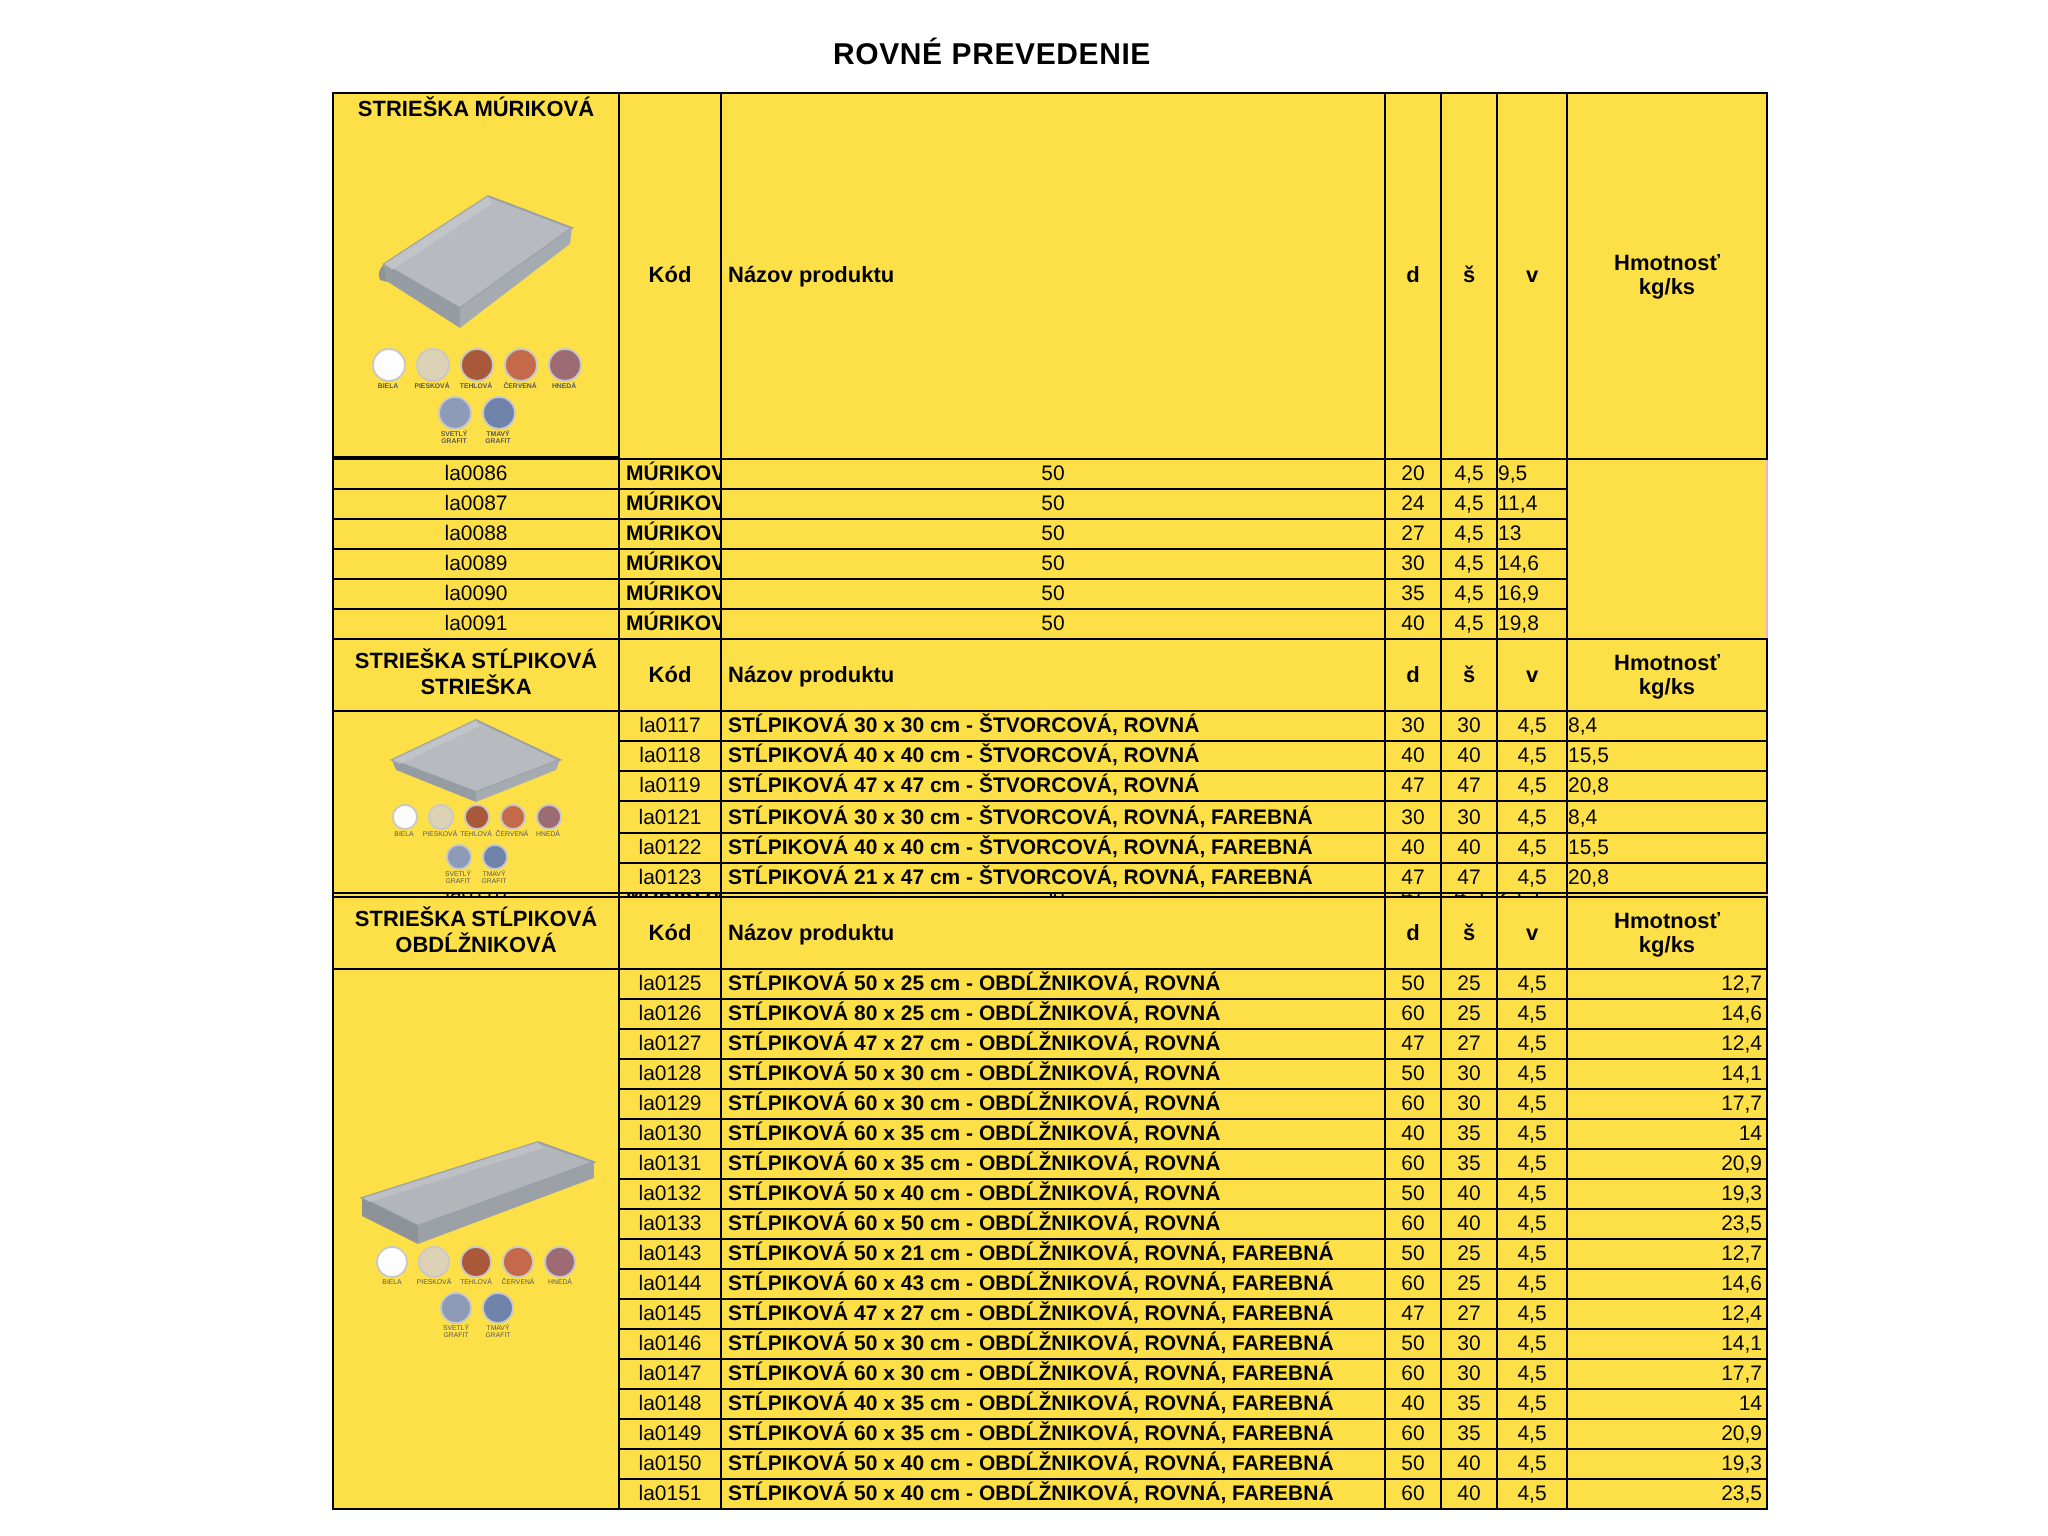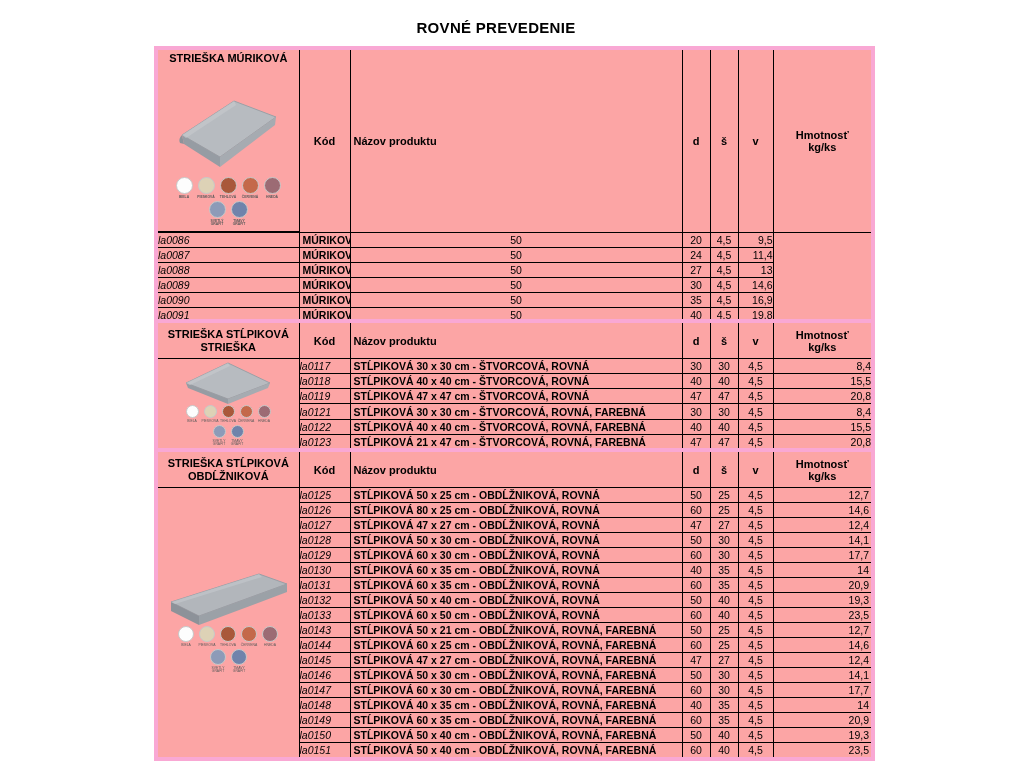--- a/index.html
+++ b/index.html
@@ -6,41 +6,41 @@
   body{
     width:1024px;height:768px;background:#ffffff;position:relative;
     font-family:"Liberation Sans", sans-serif;color:#000;
     -webkit-font-smoothing:antialiased;
   }
   .page-title{
     position:absolute;top:19px;left:0;width:1024px;text-align:center;
     font-size:15px;font-weight:bold;letter-spacing:.3px;transform:translateX(-16px);
   }
   table.cat{
-    position:absolute;left:154px;width:717px;
+    position:absolute;left:166px;width:717px;
     border-collapse:collapse;table-layout:fixed;
-    border:4px solid #f9a8d4;background:#fca5a5;
+    border:1px solid #f9a8d4;background:#fde047;
   }
   #t0{top:46px}
   #t1{top:319px}
   #t2{top:448px}
   .cat th,.cat td{border:1px solid #000;overflow:hidden;white-space:nowrap;padding:0;}
   .cat tr.head th{height:31px;font-size:11px;font-weight:bold;text-align:center;vertical-align:middle;}
   .cat th.pic-title-cell, .cat th.merged-pic{
     text-align:left;vertical-align:top;padding:2px 3px;font-size:11px;line-height:13px;
     white-space:normal;
   }
   
   .cat th.merged-pic{border-bottom:2px solid #000;}
   .hmot-head div{line-height:12px;}
   .cat td{height:14px;font-size:10.5px;vertical-align:middle;}
-  .c-kod{font-style:italic;}
+  .c-kod{text-align:center;}
   .c-nazov{text-align:left;font-weight:bold;padding-left:3px !important;}
   .c-num{text-align:center;}
-  .c-wt{text-align:right;}
+  .c-wt{text-align:left;}
   table.wt-right .c-wt{text-align:right;padding-right:2px !important;}
   .pic-cell{vertical-align:top !important;}
   .pic-box{display:flex;flex-direction:column;align-items:center;width:100%;}
   .pic-box svg{display:block;}
   
   .sw-rows{display:flex;flex-direction:column;align-items:center;}
   .sw-row{display:flex;justify-content:center;align-items:flex-start;}
   .sw{display:flex;flex-direction:column;align-items:center;}
   .sw-c{border-radius:50%;border:1px solid #c8c8c8;box-sizing:border-box;}
   .sw-l{
@@ -522,21 +522,21 @@
       <tr>
         <td class="c-kod">la0143</td>
         <td class="c-nazov">STĹPIKOVÁ 50 x 21 cm - OBDĹŽNIKOVÁ, ROVNÁ, FAREBNÁ</td>
         <td class="c-num">50</td>
         <td class="c-num">25</td>
         <td class="c-num">4,5</td>
         <td class="c-wt">12,7</td>
       </tr>
       <tr>
         <td class="c-kod">la0144</td>
-        <td class="c-nazov">STĹPIKOVÁ 60 x 25 cm - OBDĹŽNIKOVÁ, ROVNÁ, FAREBNÁ</td>
+        <td class="c-nazov">STĹPIKOVÁ 60 x 43 cm - OBDĹŽNIKOVÁ, ROVNÁ, FAREBNÁ</td>
         <td class="c-num">60</td>
         <td class="c-num">25</td>
         <td class="c-num">4,5</td>
         <td class="c-wt">14,6</td>
       </tr>
       <tr>
         <td class="c-kod">la0145</td>
         <td class="c-nazov">STĹPIKOVÁ 47 x 27 cm - OBDĹŽNIKOVÁ, ROVNÁ, FAREBNÁ</td>
         <td class="c-num">47</td>
         <td class="c-num">27</td>

